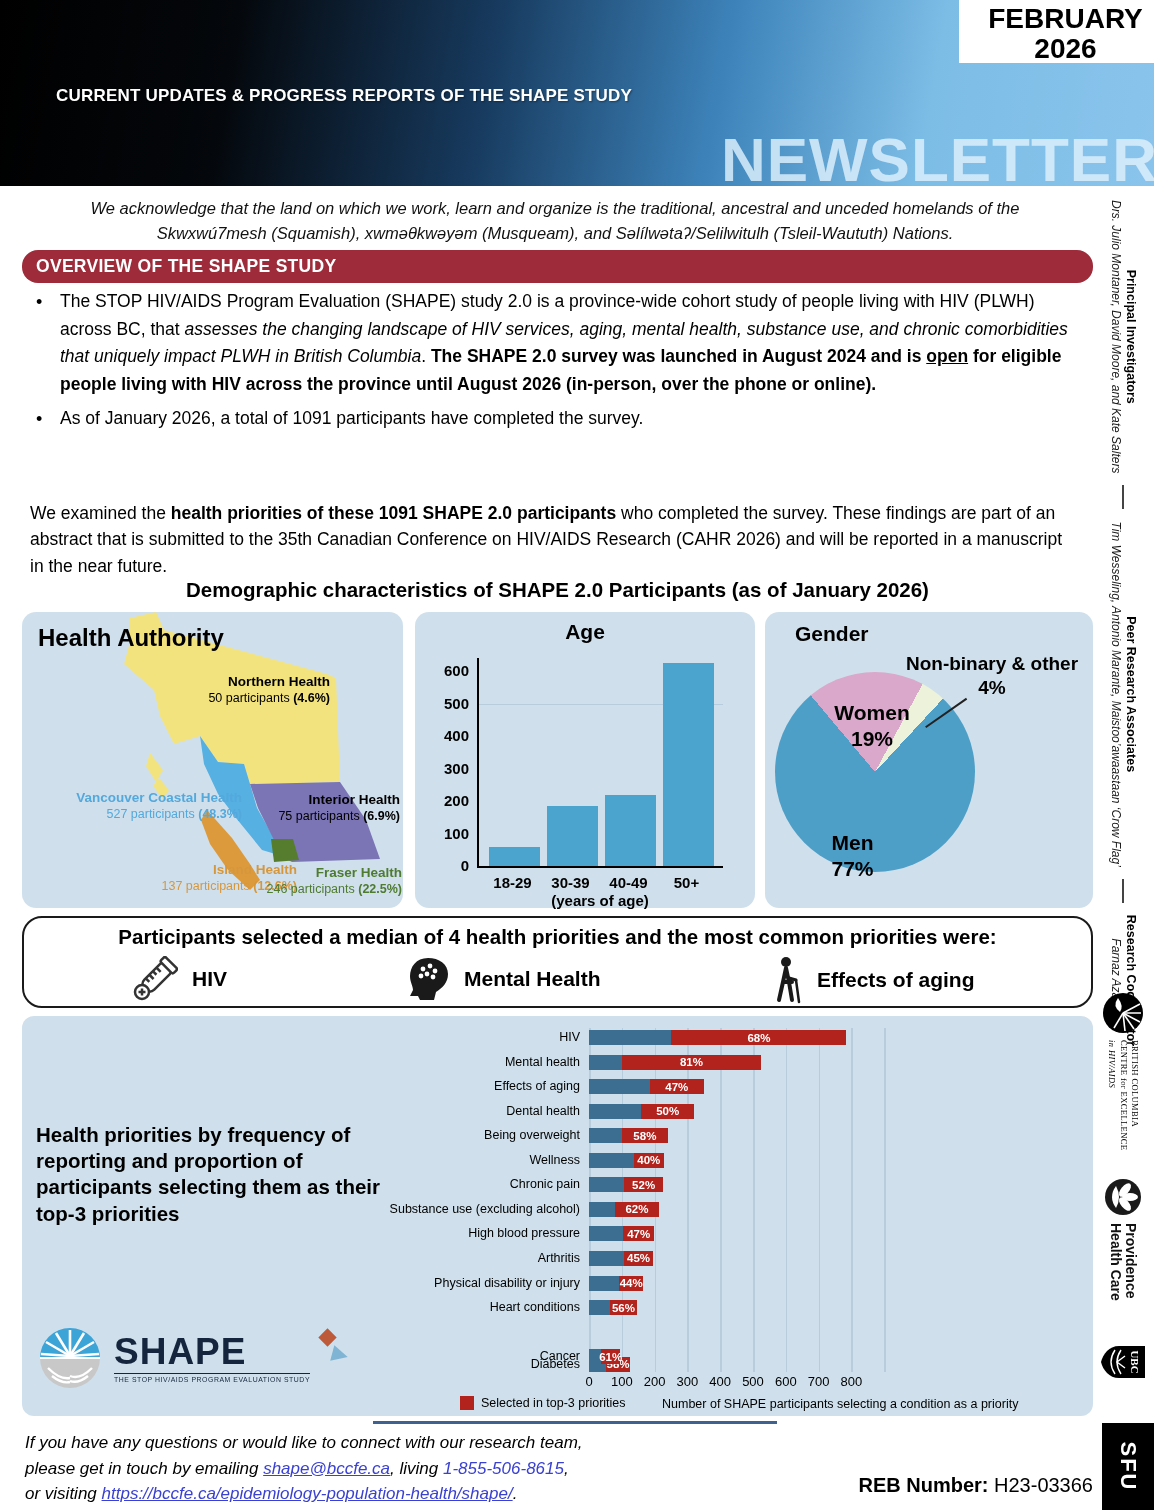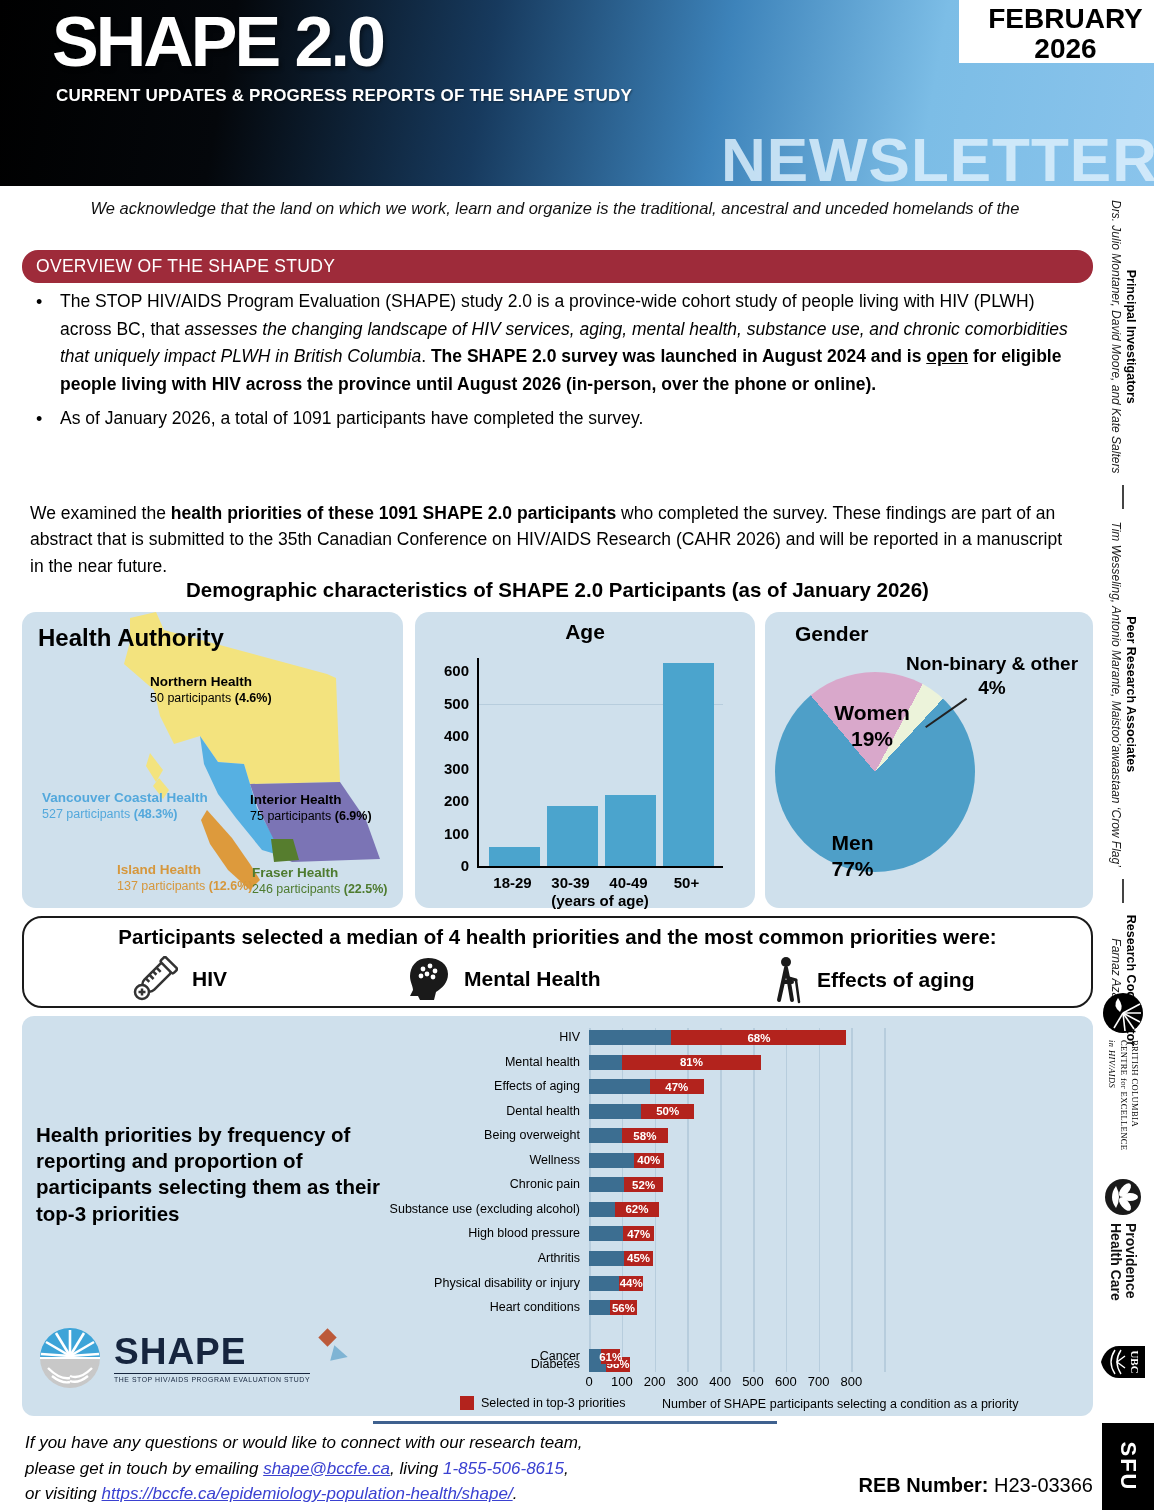--- a/index.html
+++ b/index.html
@@ -36,38 +36,38 @@
   .bccfe-text { font-family:"Liberation Serif", serif; font-size:8.5px; letter-spacing:.4px; line-height:1.3; color:#000; }
   .providence { top:992px; width:150px; gap:7px; }
   .prov-text { font-weight:bold; font-size:14px; line-height:1.05; color:#111; }
   .ubc { top:1146px; width:60px; justify-content:center; }
   .sfu-box { position:absolute; left:2px; top:1237px; transform-origin:0 0; transform:translateX(52px) rotate(90deg);
     width:87px; height:52px; background:#000; display:flex; align-items:center; justify-content:center;
     color:#fff; font-weight:bold; font-size:22px; letter-spacing:2px; }
 
   
   .banner { position:absolute; left:22px; width:1071px; height:33px; background:#9e2b3a; border-radius:16px;
-    color:#fff; font-weight:normal; font-size:17.5px; letter-spacing:.3px; display:flex; align-items:center; padding-left:14px; }
+    color:#fff; font-weight:bold; font-size:17.5px; letter-spacing:.3px; display:flex; align-items:center; padding-left:14px; }
   .banner.overview { top:250px; }
   .banner.analysis { top:462px; }
   .bullets { position:absolute; left:34px; top:288px; width:1048px; font-size:17.5px; line-height:1.58; color:#000; }
   .bullet { position:relative; padding-left:26px; margin-bottom:6px; }
   .bullet::before { content:"•"; position:absolute; left:2px; top:0; font-size:18px; }
   .analysis-p { position:absolute; left:30px; top:500px; width:1050px; font-size:17.5px; line-height:1.5; color:#000; }
   .demo-title { position:absolute; left:22px; top:578px; width:1071px; text-align:center; font-size:20.5px; font-weight:bold; }
   .it { font-style:italic; } .bd { font-weight:bold; } .un { text-decoration:underline; }
 
   
   .panel { position:absolute; top:612px; height:296px; background:#cfe0ec; border-radius:14px; }
   .panel-map { left:22px; width:381px; }
   .panel-age { left:415px; width:340px; }
   .panel-gender { left:765px; width:328px; }
 
   .map-title { position:absolute; left:16px; top:12px; font-size:24px; font-weight:bold; line-height:1.15; }
-  .map-label { position:absolute; text-align:left; line-height:1.25; }
+  .map-label { position:absolute; text-align:right; line-height:1.25; }
   .map-label .nm { font-weight:bold; font-size:13.5px; }
   .map-label .ct { font-size:12.5px; }
 
   .age-title { position:absolute; left:0; top:8px; width:100%; text-align:center; font-size:21px; font-weight:bold; }
   .age-plot { position:absolute; left:62px; top:46px; width:246px; height:210px;
     border-left:2.5px solid #000; border-bottom:2.5px solid #000; }
   .age-grid500 { position:absolute; left:62px; width:246px; height:1px; background:#b7cddd; }
   .age-bars { position:absolute; left:0; bottom:0; width:100%; height:100%; display:flex; align-items:flex-end; gap:7px; padding-left:10px; }
   .age-bar { width:51px; background:#4ba4cd; }
   .age-ytick { position:absolute; width:44px; text-align:right; font-weight:bold; font-size:15px; }
@@ -122,31 +122,31 @@
   .reb .lab { font-weight:bold; }
 
   svg { display:block; }
 </style>
 </head>
 <body>
 
 <div class="page">
 
   <div class="header">
-    <div class="shape-title">SHAPE 2.0</div>
     <div class="shape-sub">CURRENT UPDATES &amp; PROGRESS REPORTS OF THE SHAPE STUDY</div>
     <div class="feb-box">
       <span>FEBRUARY</span>
       <span>2026</span>
     </div>
     <div class="newsletter">NEWSLETTER</div>
   </div>
 
   <div class="land-ack">
     <div>We acknowledge that the land on which we work, learn and organize is the traditional, ancestral and unceded homelands of the</div>
+    <div>Skwxwú7mesh (Squamish), xwməθkwəyəm (Musqueam), and Səlílwətaʔ/Selilwitulh (Tsleil-Waututh) Nations.</div>
   </div>
 
   <div class="banner overview">OVERVIEW OF THE SHAPE STUDY</div>
   <div class="bullets">
     <div class="bullet">
       <span>The STOP HIV/AIDS Program Evaluation (SHAPE) study 2.0 is a province-wide cohort study of people living with HIV (PLWH) across BC, that </span><span class="it">assesses the changing landscape of HIV services, aging, mental health, substance use, and chronic comorbidities that uniquely impact PLWH in British Columbia</span><span>. </span><span class="bd">The SHAPE 2.0 survey was launched in August 2024 and is </span><span class="bd un">open</span><span class="bd"> for eligible people living with HIV across the province until August 2026 (in-person, over the phone or online)</span><span class="bd">.</span>
     </div>
     <div class="bullet">As of January 2026, a total of 1091 participants have completed the survey.</div>
   </div>
 

